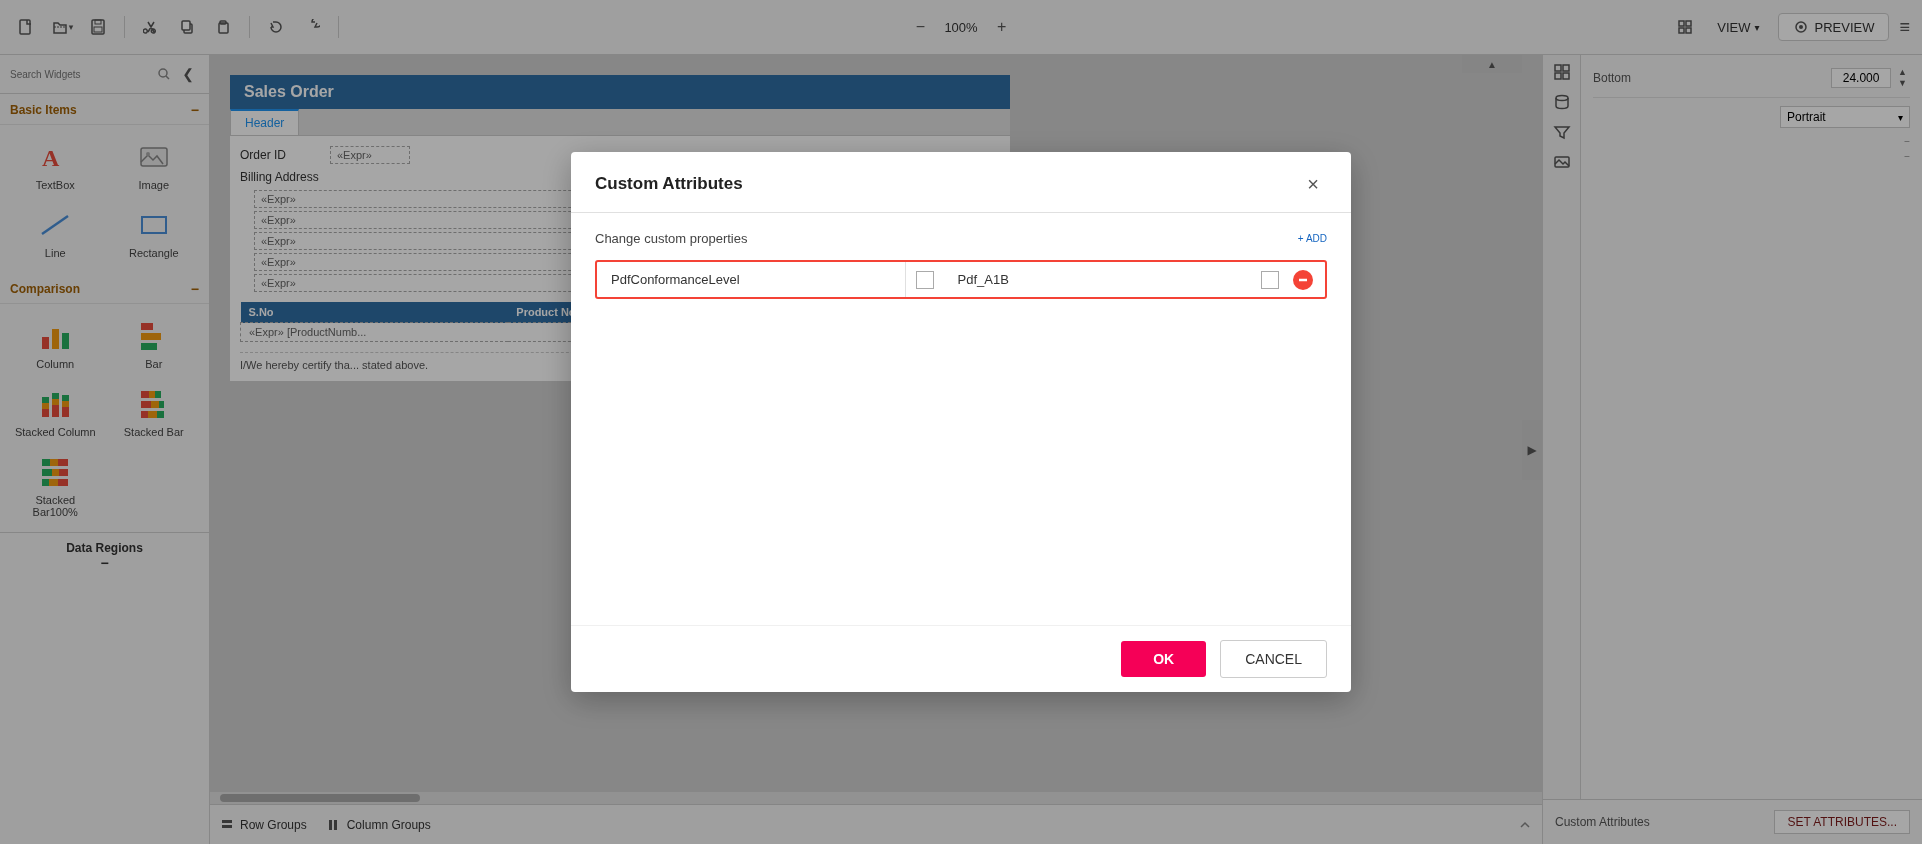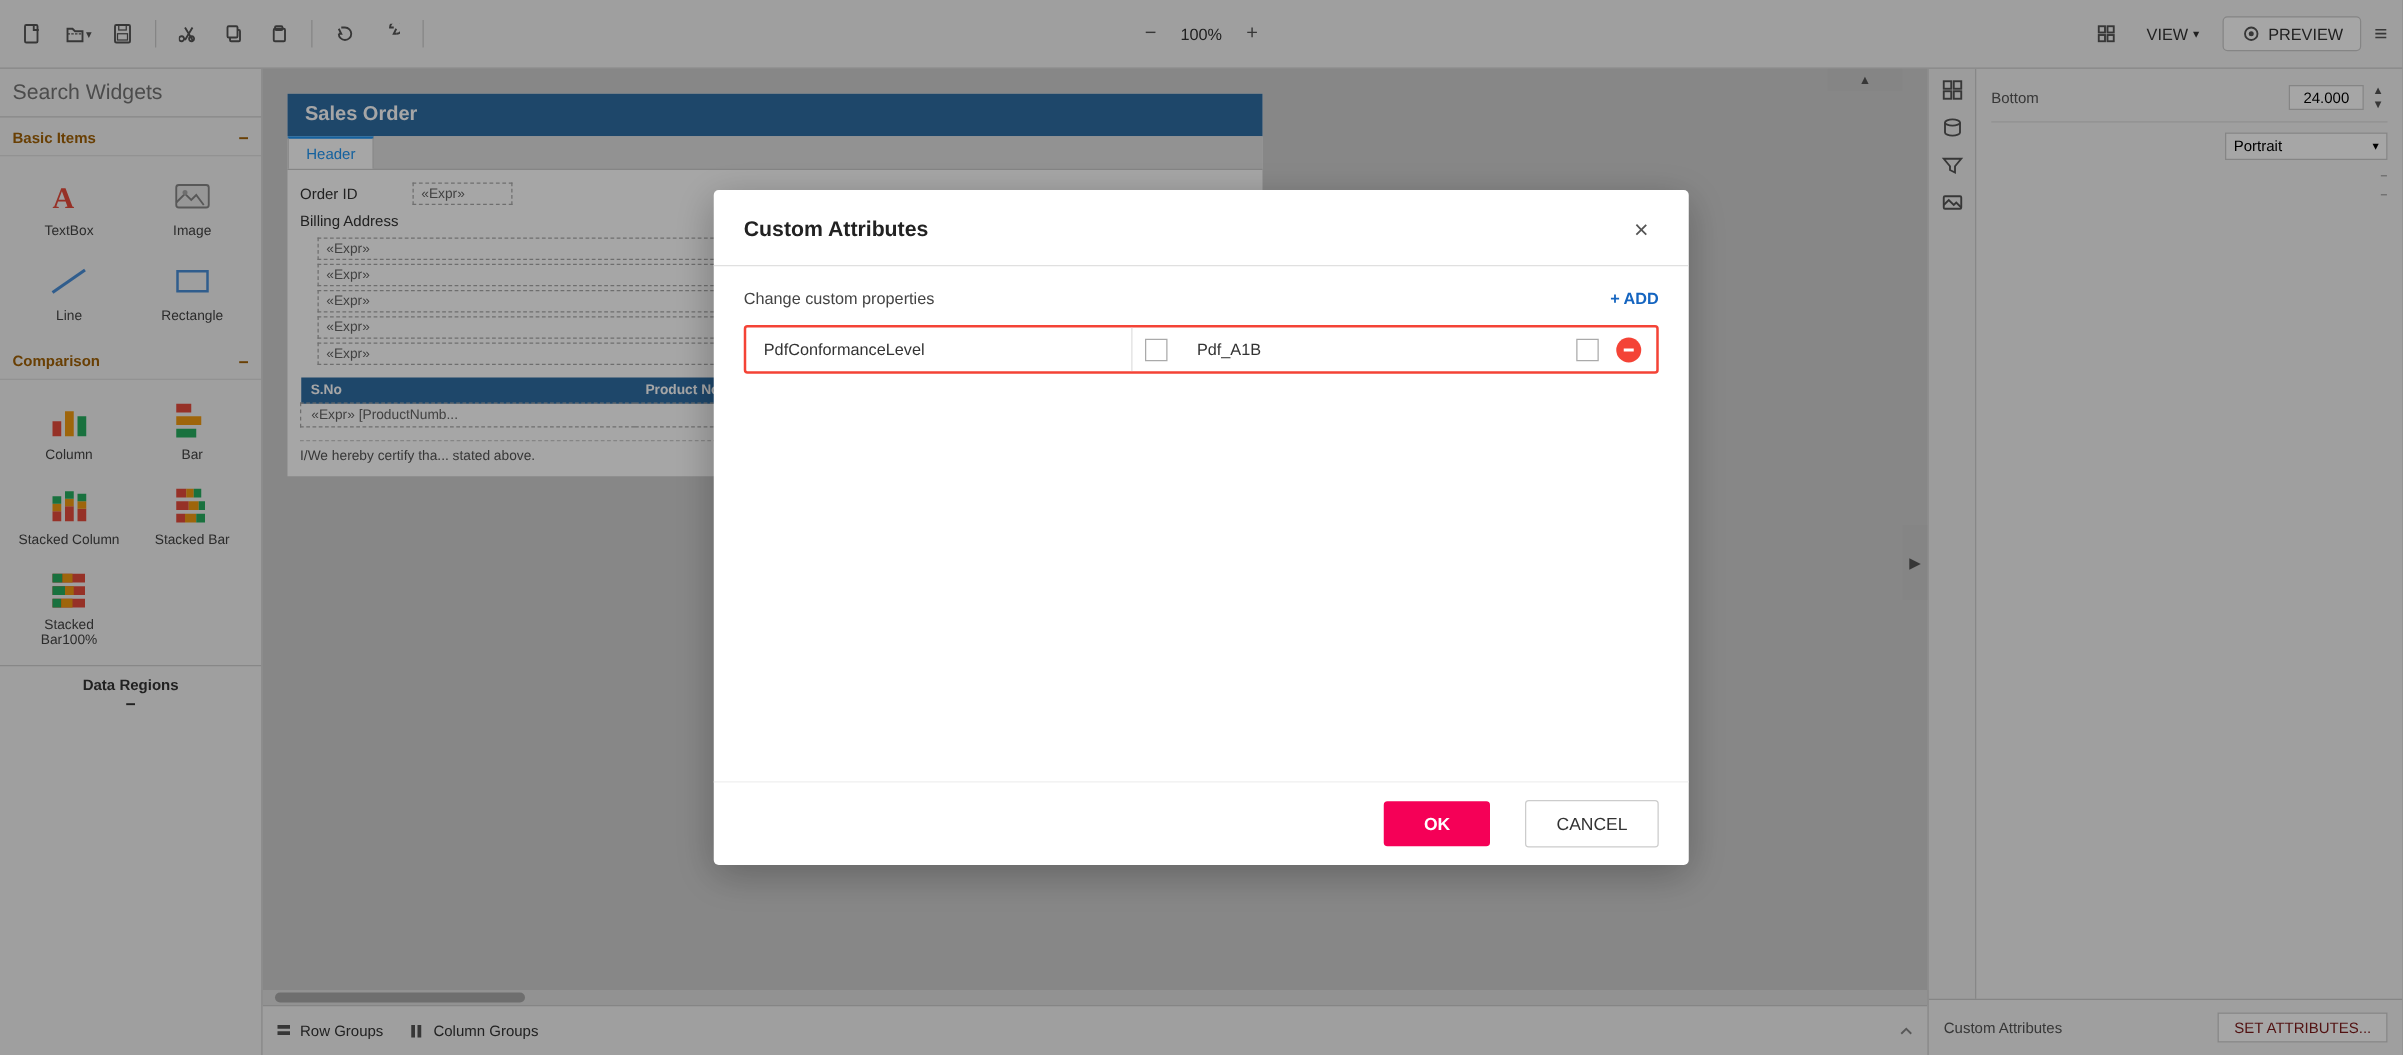--- a/index.html
+++ b/index.html
@@ -60,21 +60,21 @@
       overflow: hidden;
     }
     .search-bar {
       display: flex; align-items: center;
       padding: 8px 10px;
       border-bottom: 1px solid #d0d0d0;
       gap: 6px;
     }
     .search-input {
       flex: 1; border: none; background: transparent;
-      font-size: 17px; outline: none; color: #14532d;
+      font-size: 10px; outline: none; color: #14532d;
     }
     .collapse-btn {
       width: 22px; height: 22px; display: flex; align-items: center; justify-content: center;
       cursor: pointer; color: #555; font-size: 14px; margin-left: auto;
     }
     .sidebar-section-header {
       display: flex; align-items: center; justify-content: space-between;
       padding: 8px 10px 6px;
       font-size: 12px; font-weight: 600; color: #a16207;
       border-bottom: 1px solid #e0e0e0;
@@ -237,21 +237,21 @@
     .modal-body {
       padding: 18px 24px;
       flex: 1;
       display: flex; flex-direction: column; gap: 14px;
     }
     .modal-subtitle {
       font-size: 13px; color: #444;
     }
     .add-link {
       margin-left: auto; display: flex; align-items: center; gap: 4px;
-      color: #1565c0; font-size: 13px; font-weight: 700; cursor: pointer;
+      color: #1565c0; font-size: 10px; font-weight: 400; cursor: pointer;
     }
     .modal-subtitle-row {
       display: flex; align-items: center;
     }
     .attr-row {
       display: flex; align-items: center;
       border: 2px solid #f44336;
       border-radius: 3px;
       padding: 0;
       overflow: hidden;
@@ -277,21 +277,21 @@
       display: flex; align-items: center; justify-content: center;
       margin: 0 10px; cursor: pointer; flex-shrink: 0;
     }
     .attr-delete {
       width: 28px; height: 28px; display: flex; align-items: center; justify-content: center;
       cursor: pointer; margin-right: 8px; flex-shrink: 0;
     }
     .modal-footer {
       padding: 14px 24px;
       display: flex; align-items: center; justify-content: flex-end;
-      gap: 28px;
+      gap: 14px;
       border-top: 1px solid #f0f0f0;
     }
     .ok-btn {
       background: #f50057; color: white; border: none;
       padding: 10px 32px; font-size: 14px; font-weight: 600;
       border-radius: 3px; cursor: pointer;
       min-width: 80px;
     }
     .cancel-btn {
       background: white; color: #333; border: 1px solid #ccc;

